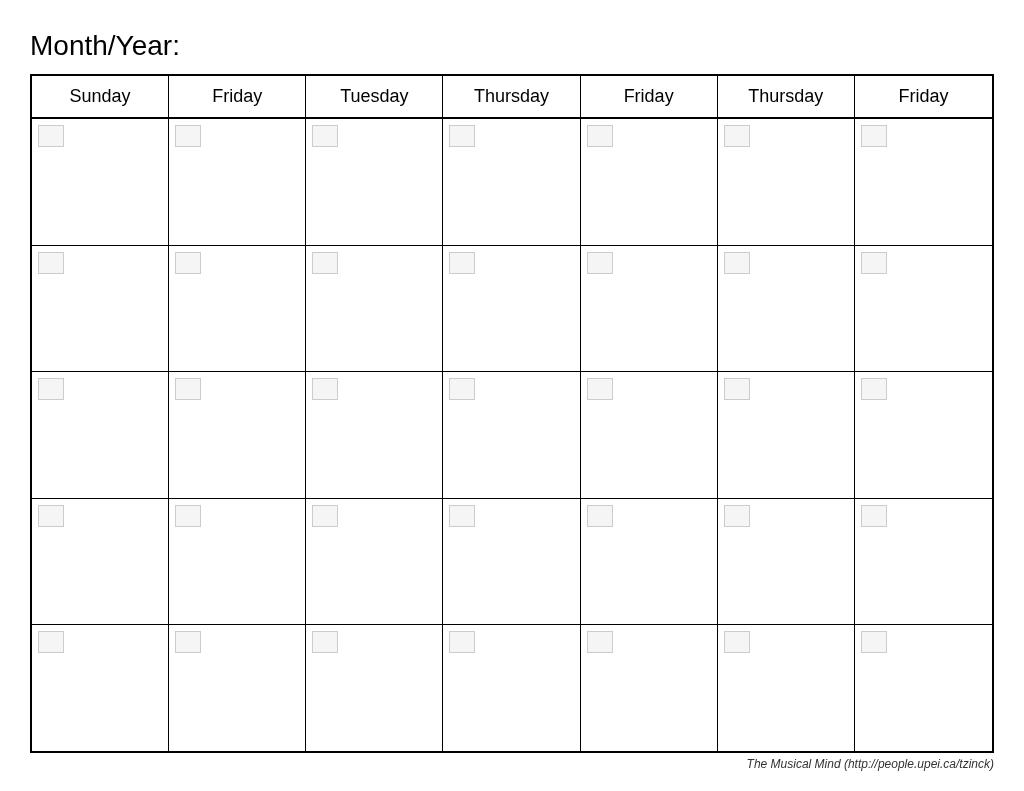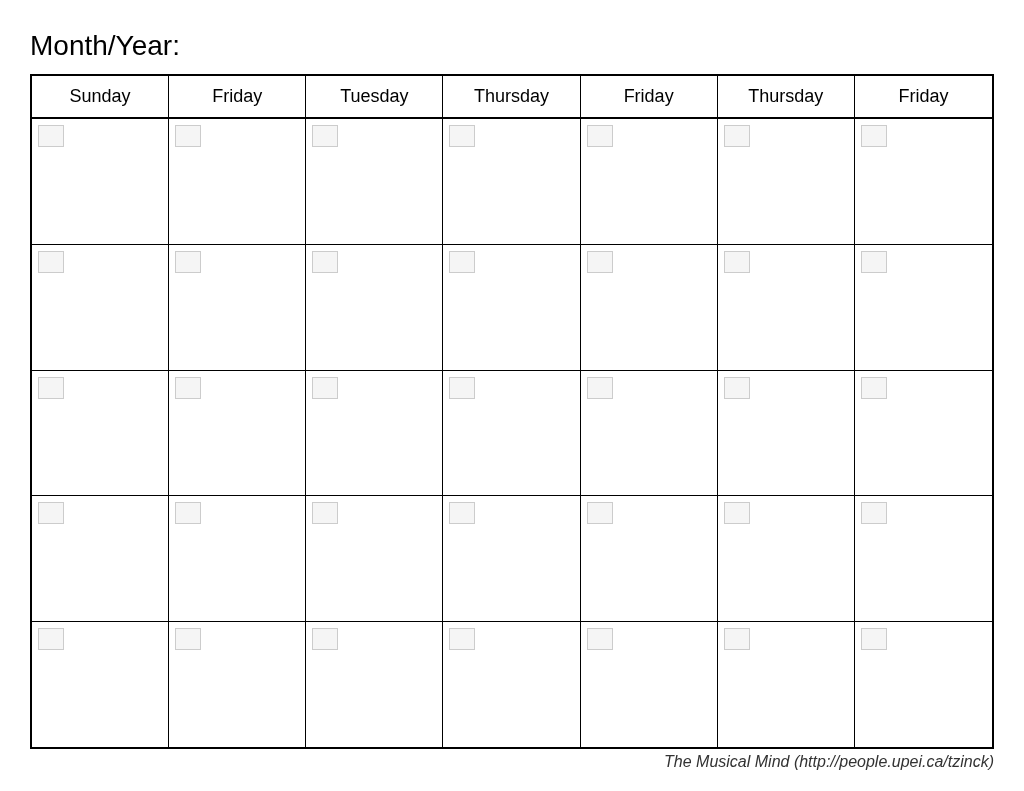--- a/index.html
+++ b/index.html
@@ -90,21 +90,21 @@
       height: 22px;
       border: 1px solid #cccccc;
       background: #f5f5f5;
       position: absolute;
       top: 6px;
       left: 6px;
     }
 
     .footer {
       text-align: right;
-      font-size: 16px;
+      font-size: 12px;
       color: #333333;
       padding-top: 4px;
       font-style: italic;
     }
   </style>
 </head>
 <body>
 
 <div class="page">
   <div class="month-year-label">Month/Year:</div>

